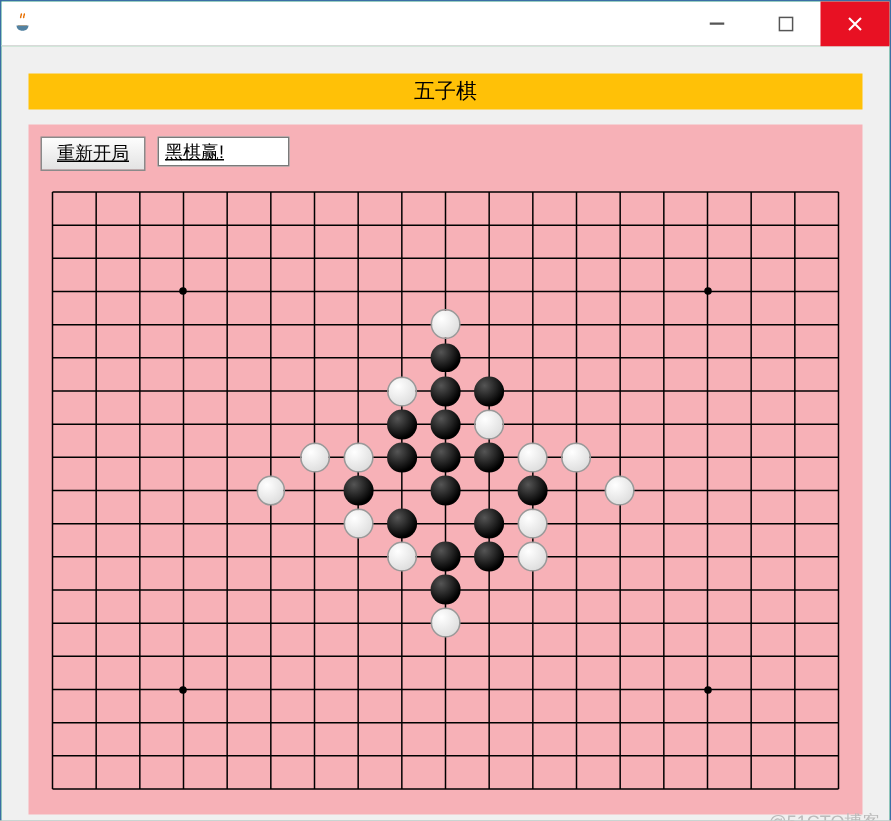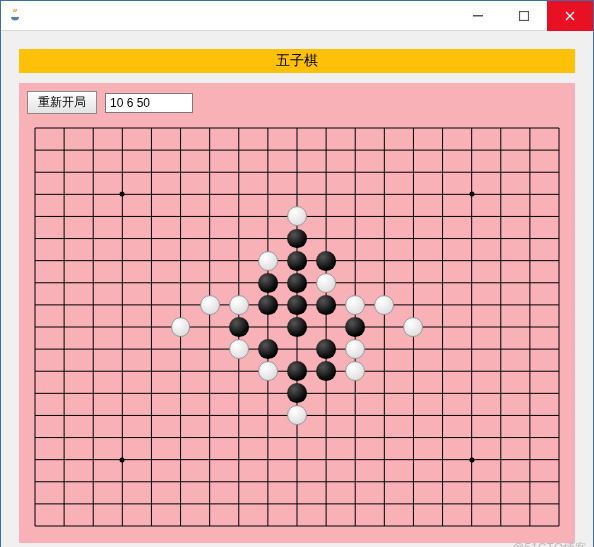--- a/index.html
+++ b/index.html
@@ -57,22 +57,22 @@
   }
   .board-panel {
     background:#f7b1b7;
     padding:8px;
     height: 460px;
     position: relative;
   }
   .controls {
     display:flex;
     gap:8px;
-    align-items:center;
     margin-bottom:6px;
+    text-decoration:underline;
   }
   .btn {
     background: linear-gradient(#fdfdfd,#e3e3e3);
     border:1px solid #8a8a8a;
     padding:2px 10px;
     font-size:12px;
     font-family: inherit;
     cursor:pointer;
   }
   .field {
@@ -145,21 +145,21 @@
   </div>
 
   <div class="client">
     <div class="banner">
       <span>五子棋</span>
     </div>
 
     <div class="board-panel">
       <div class="controls">
         <button class="btn">重新开局</button>
-        <div class="field">10 6 50</div>
+        <div class="field">黑棋赢!</div>
       </div>
 
       <div class="board-wrap">
         <div class="board" id="board">
             <svg class="grid" width="100%" height="100%">
               <line x1="8" y1="8" x2="532" y2="8" stroke="#000" stroke-width="1"></line>
               <line x1="8" y1="8" x2="8" y2="406" stroke="#000" stroke-width="1"></line>
               <line x1="8" y1="30.11111111111111" x2="532" y2="30.11111111111111" stroke="#000" stroke-width="1"></line>
               <line x1="37.111111111111114" y1="8" x2="37.111111111111114" y2="406" stroke="#000" stroke-width="1"></line>
               <line x1="8" y1="52.22222222222222" x2="532" y2="52.22222222222222" stroke="#000" stroke-width="1"></line>

